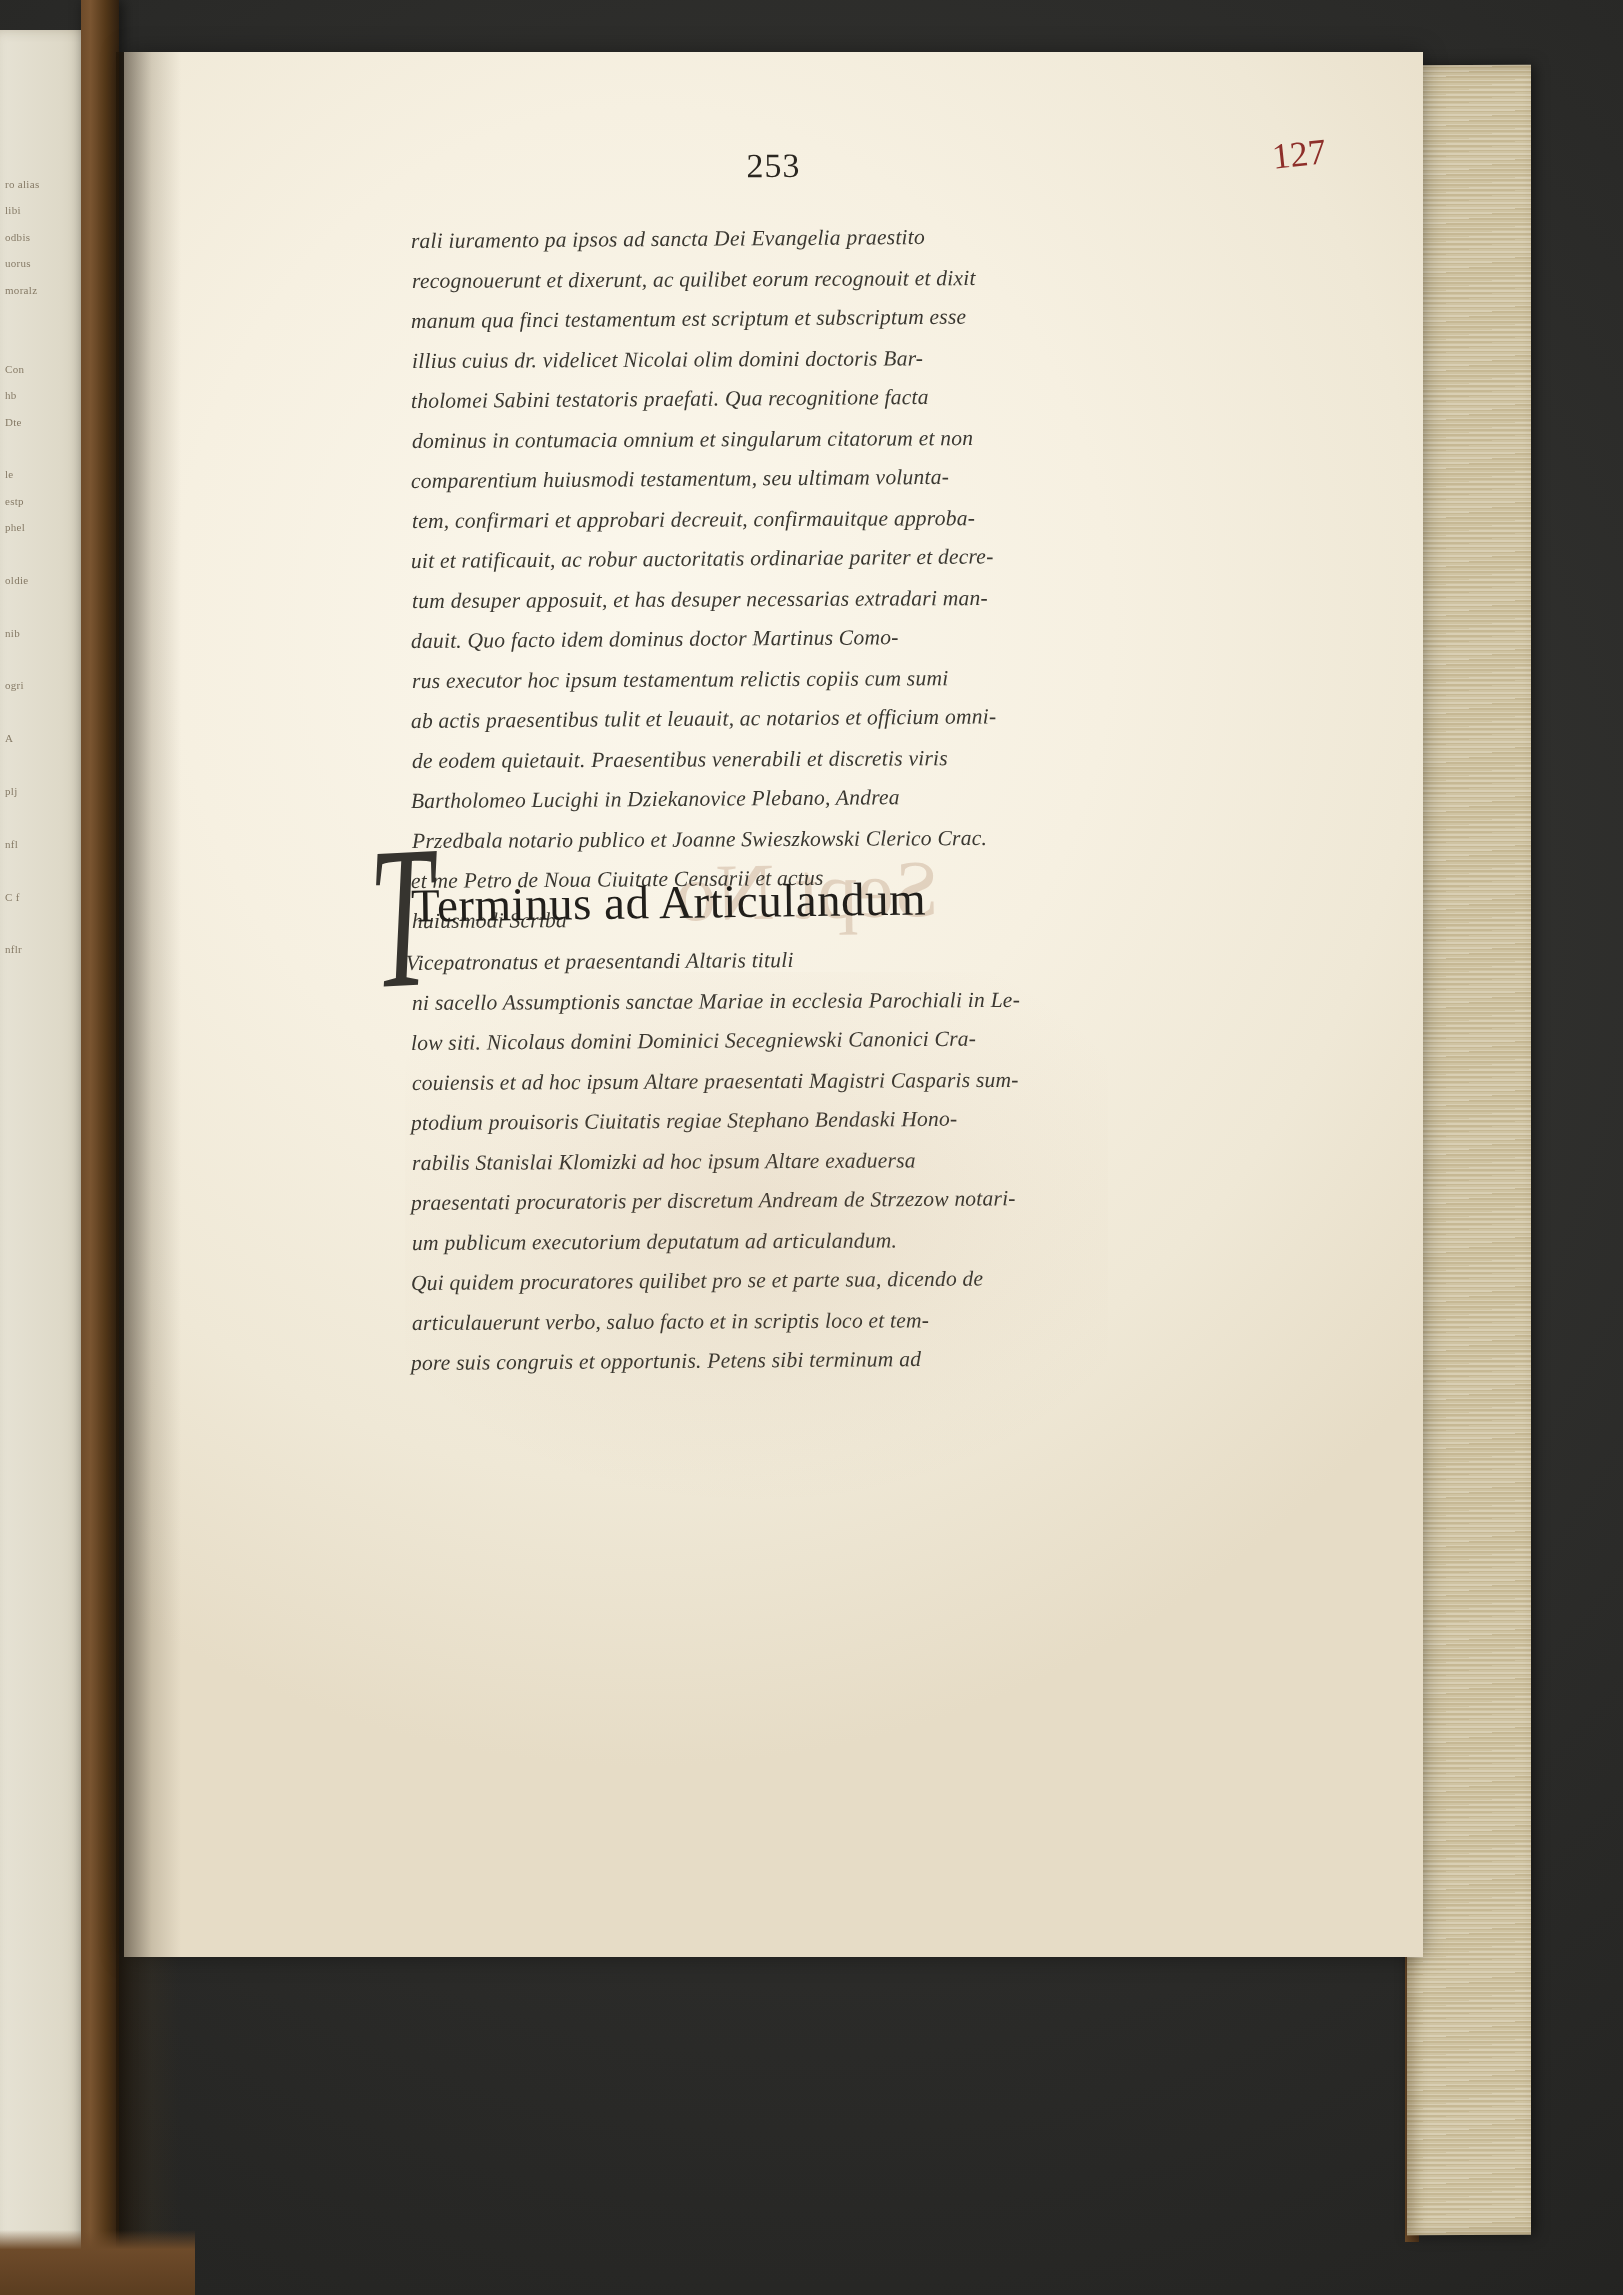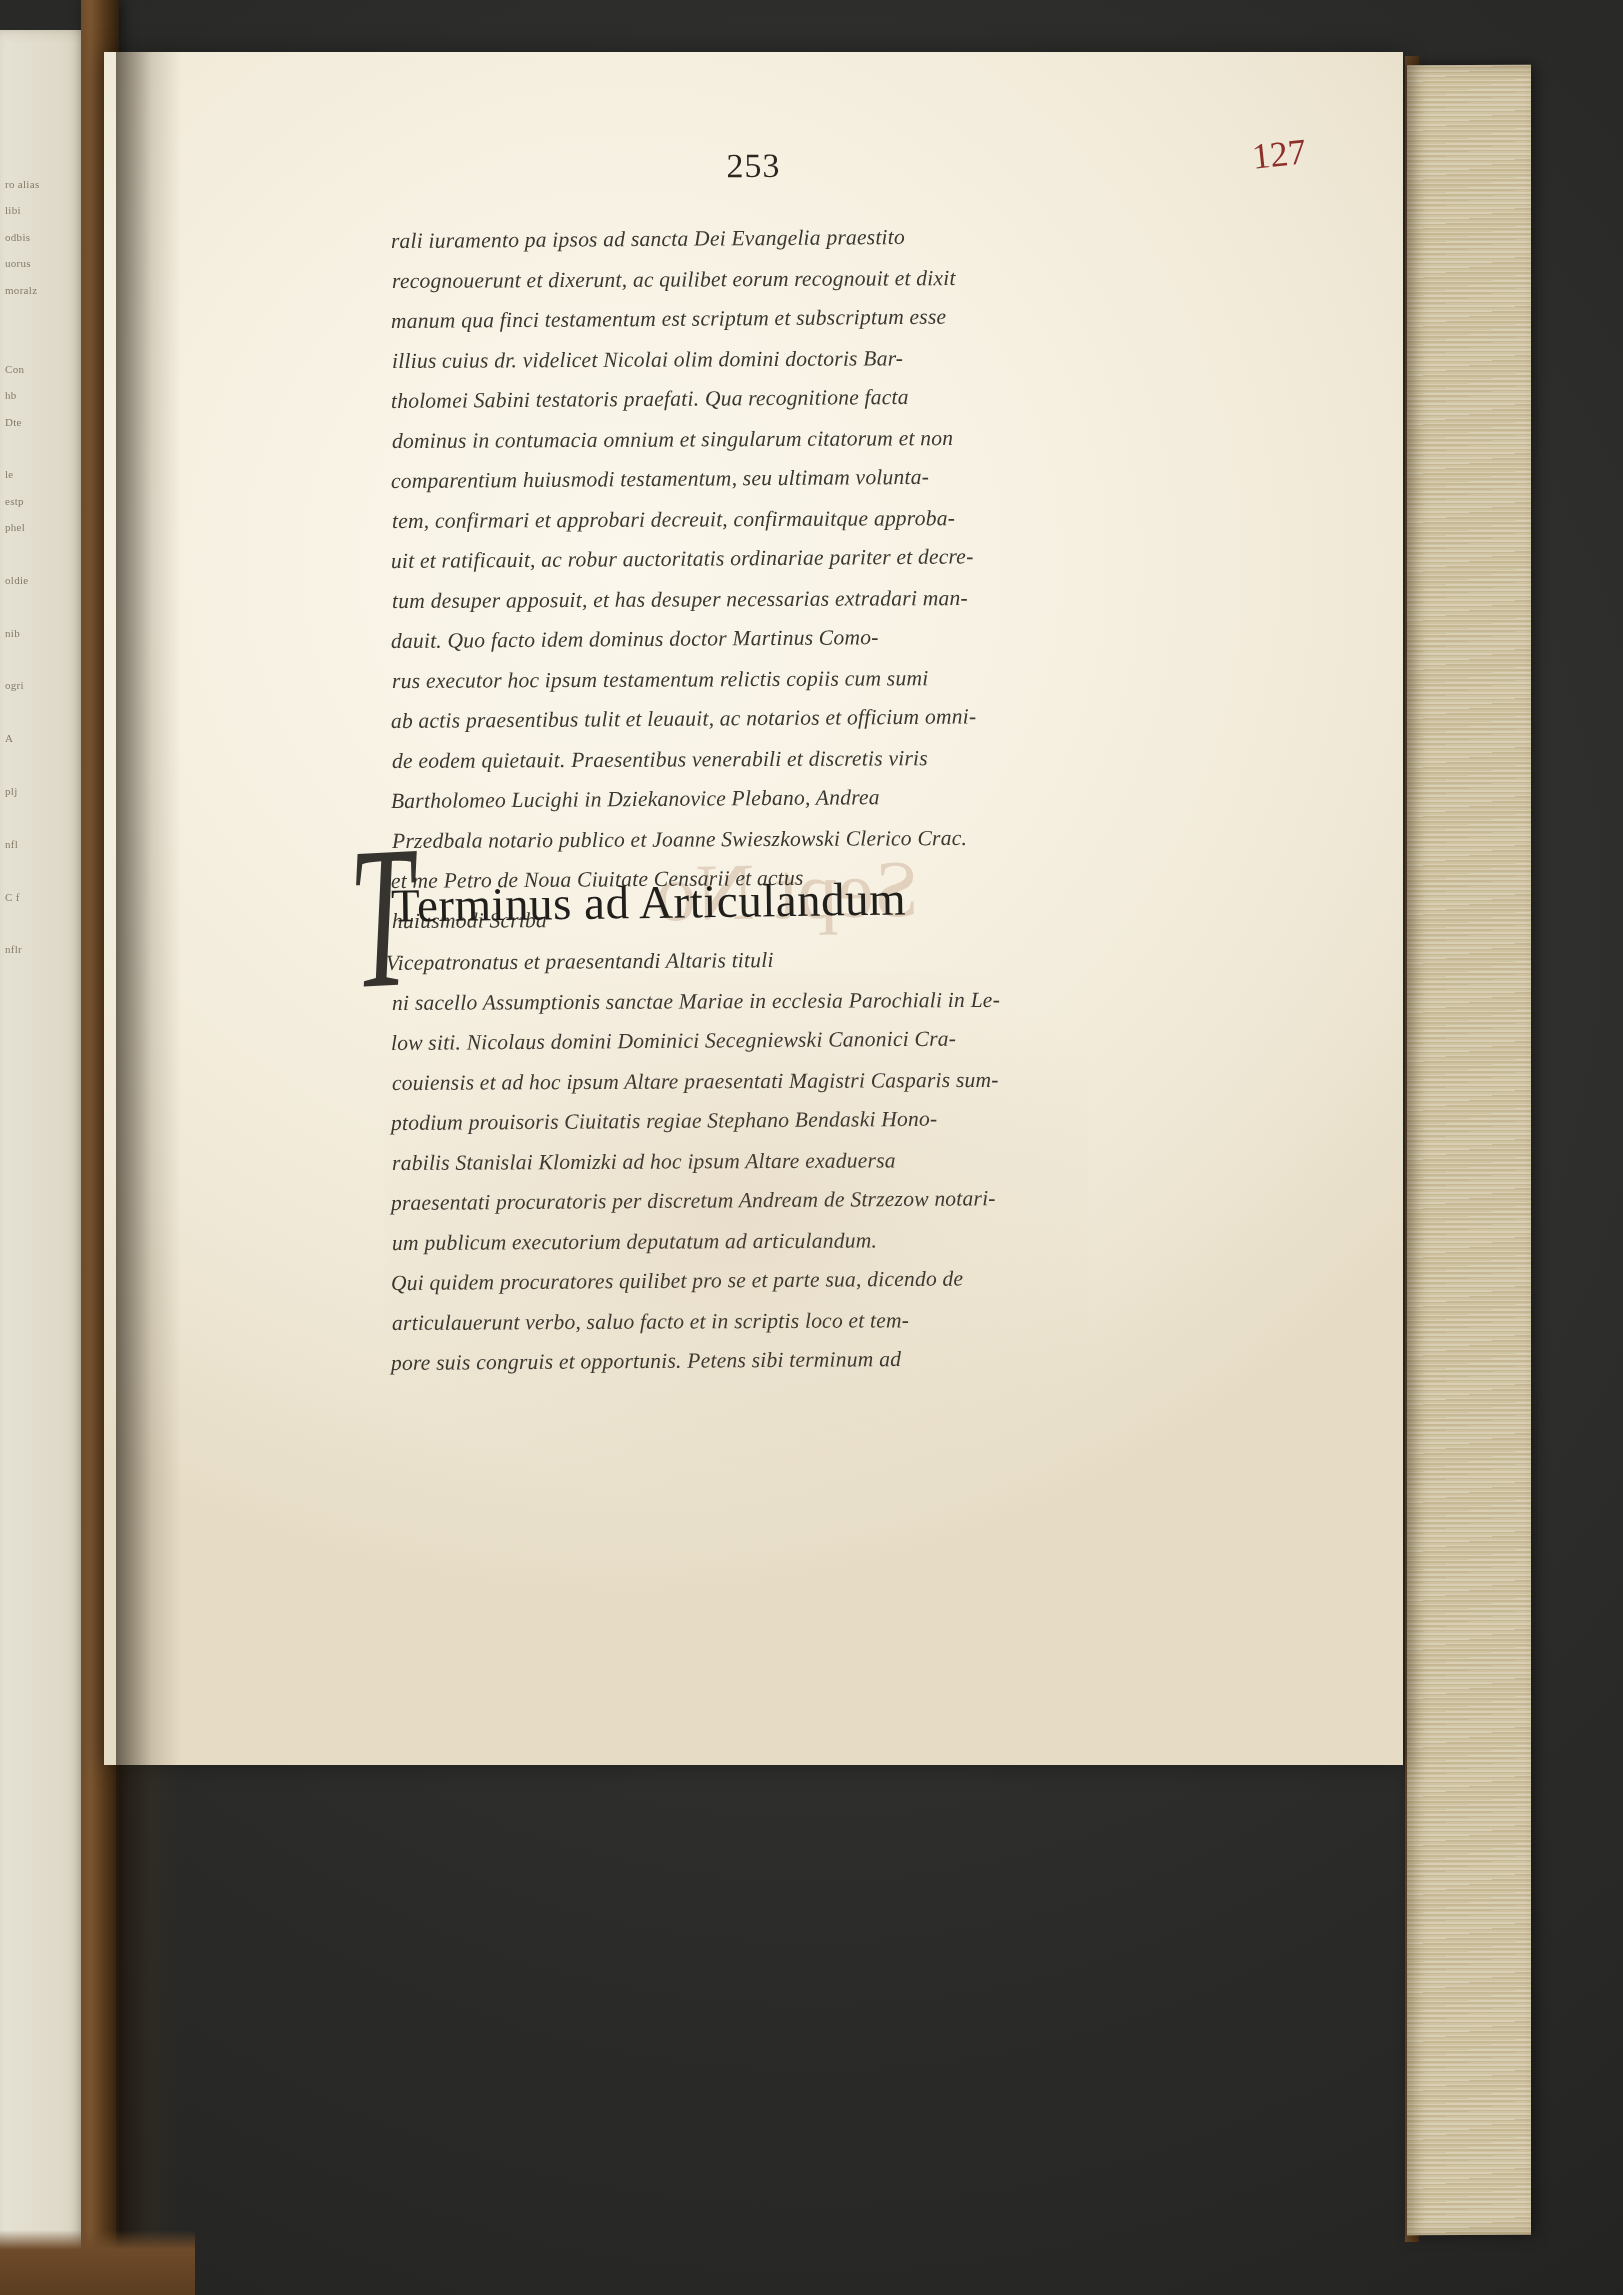--- a/index.html
+++ b/index.html
@@ -69,24 +69,24 @@
     top: 52px;
     width: 65px;
     height: 2197px;
     background: linear-gradient(90deg, rgba(30,20,8,0.62) 0%, rgba(70,55,30,0.18) 55%, rgba(255,255,255,0) 100%);
     pointer-events: none;
   }
 
   
   .leaf {
     position: absolute;
-    left: 104px;
+    left: 124px;
     top: 52px;
     width: 1299px;
-    height: 1713px;
+    height: 1905px;
     background:
       radial-gradient(80% 60% at 40% 30%, #fbf7ec 0%, #f6f0e1 45%, #efe8d6 75%, #e6dcc6 100%);
     box-shadow: 0 0 21.6px rgba(0,0,0,0.35);
   }
   .leaf::after {
     
     content: "";
     position: absolute;
     left: 281px;
     top: 920px;

